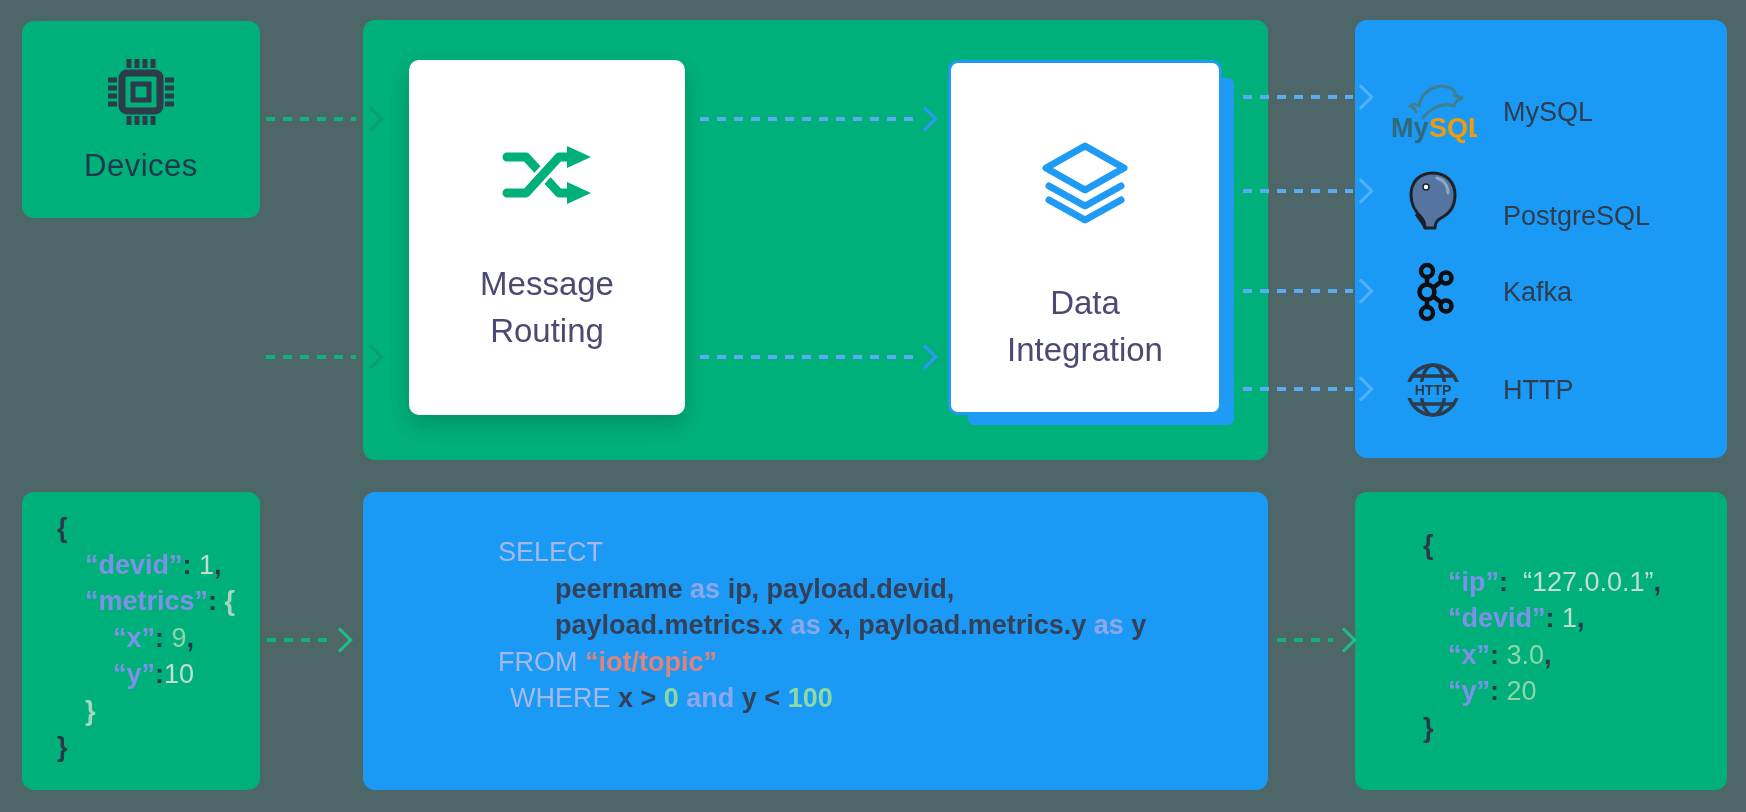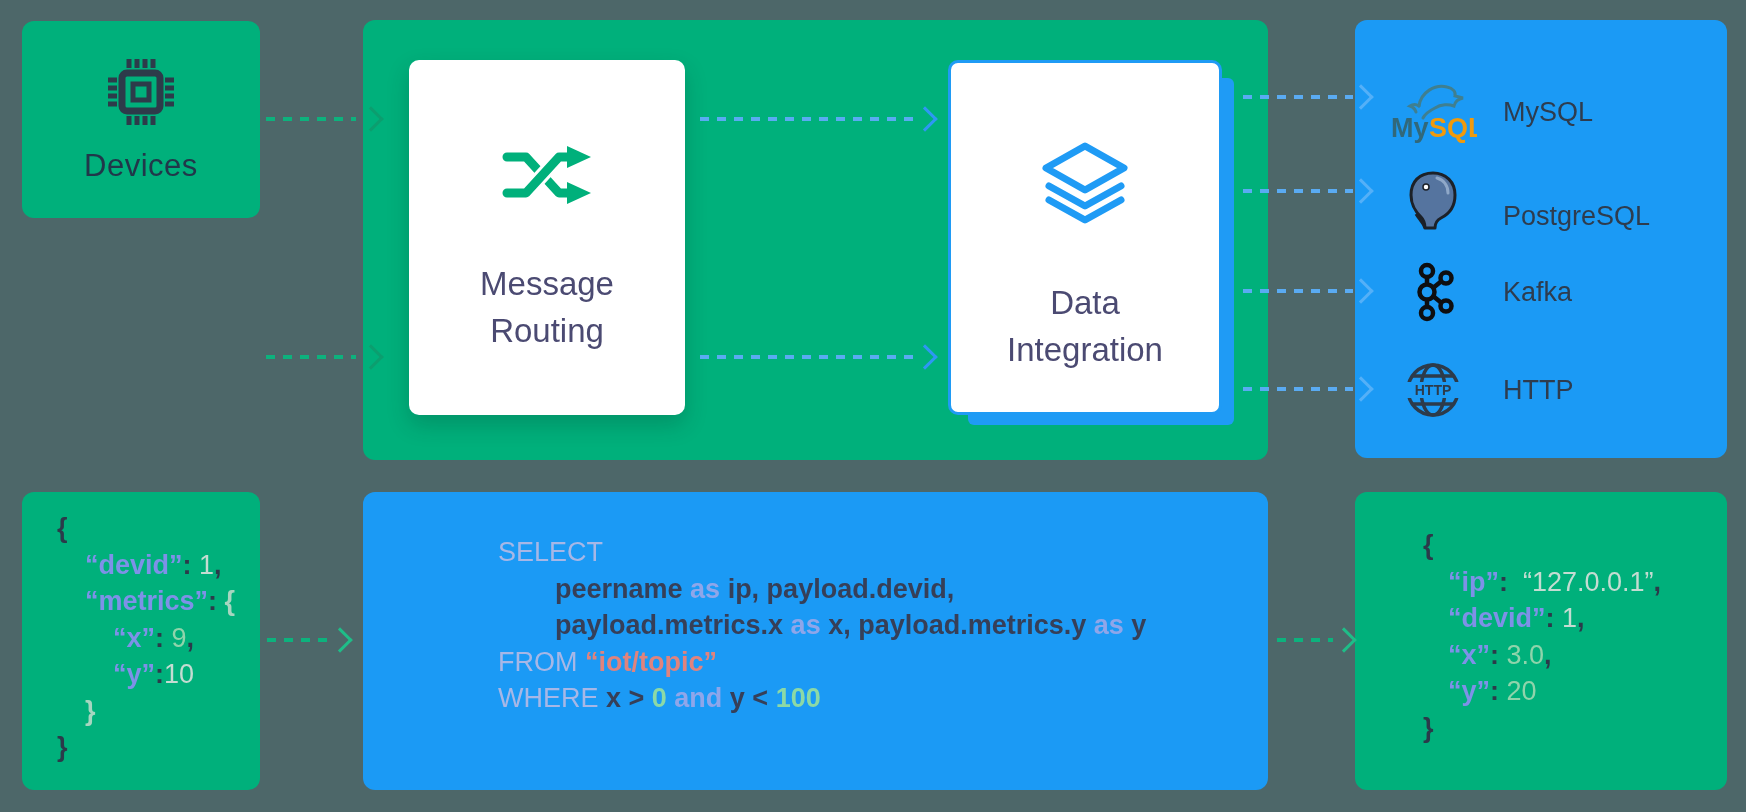--- a/index.html
+++ b/index.html
@@ -182,21 +182,21 @@
       <div class="code-line" style="padding-left: 56px;"><span class="tk-key">“x”</span><span class="tk-punct">: </span><span class="tk-num">9</span><span class="tk-punct">,</span></div>
       <div class="code-line" style="padding-left: 56px;"><span class="tk-key">“y”</span><span class="tk-punct">:</span><span class="tk-val">10</span></div>
       <div class="code-line" style="padding-left: 28px;"><span class="tk-pale">}</span></div>
       <div class="code-line" style="padding-left: 0px;"><span class="tk-brace">}</span></div>
     </div>
   <div class="code-box sql-box">
       <div class="code-line" style="padding-left: 0px;"><span class="tk-kw">SELECT</span></div>
       <div class="code-line" style="padding-left: 57px;"><span class="tk-id">peername </span><span class="tk-as">as</span><span class="tk-id"> ip, payload.devid,</span></div>
       <div class="code-line" style="padding-left: 57px;"><span class="tk-id">payload.metrics.x </span><span class="tk-as">as</span><span class="tk-id"> x, payload.metrics.y </span><span class="tk-as">as</span><span class="tk-id"> y</span></div>
       <div class="code-line" style="padding-left: 0px;"><span class="tk-kw">FROM </span><span class="tk-str">“iot/topic”</span></div>
-      <div class="code-line" style="padding-left: 0px;"><span class="tk-kw">WHERE </span><span class="tk-id">x &gt; </span><span class="tk-grn">0</span><span class="tk-as"> and </span><span class="tk-id">y &lt; </span><span class="tk-grn">100</span></div>
+      <div class="code-line" style="padding-left: 0px; margin-left: 12px;"><span class="tk-kw">WHERE </span><span class="tk-id">x &gt; </span><span class="tk-grn">0</span><span class="tk-as"> and </span><span class="tk-id">y &lt; </span><span class="tk-grn">100</span></div>
     </div>
   <div class="code-box json-out">
       <div class="code-line" style="padding-left: 0px;"><span class="tk-brace">{</span></div>
       <div class="code-line" style="padding-left: 25px;"><span class="tk-key">“ip”</span><span class="tk-punct">:  </span><span class="tk-val">“127.0.0.1”</span><span class="tk-punct">,</span></div>
       <div class="code-line" style="padding-left: 25px;"><span class="tk-key">“devid”</span><span class="tk-punct">: </span><span class="tk-val">1</span><span class="tk-punct">,</span></div>
       <div class="code-line" style="padding-left: 25px;"><span class="tk-key">“x”</span><span class="tk-punct">: </span><span class="tk-num">3.0</span><span class="tk-punct">,</span></div>
       <div class="code-line" style="padding-left: 25px;"><span class="tk-key">“y”</span><span class="tk-punct">: </span><span class="tk-num">20</span></div>
       <div class="code-line" style="padding-left: 0px;"><span class="tk-brace">}</span></div>
     </div>
 

